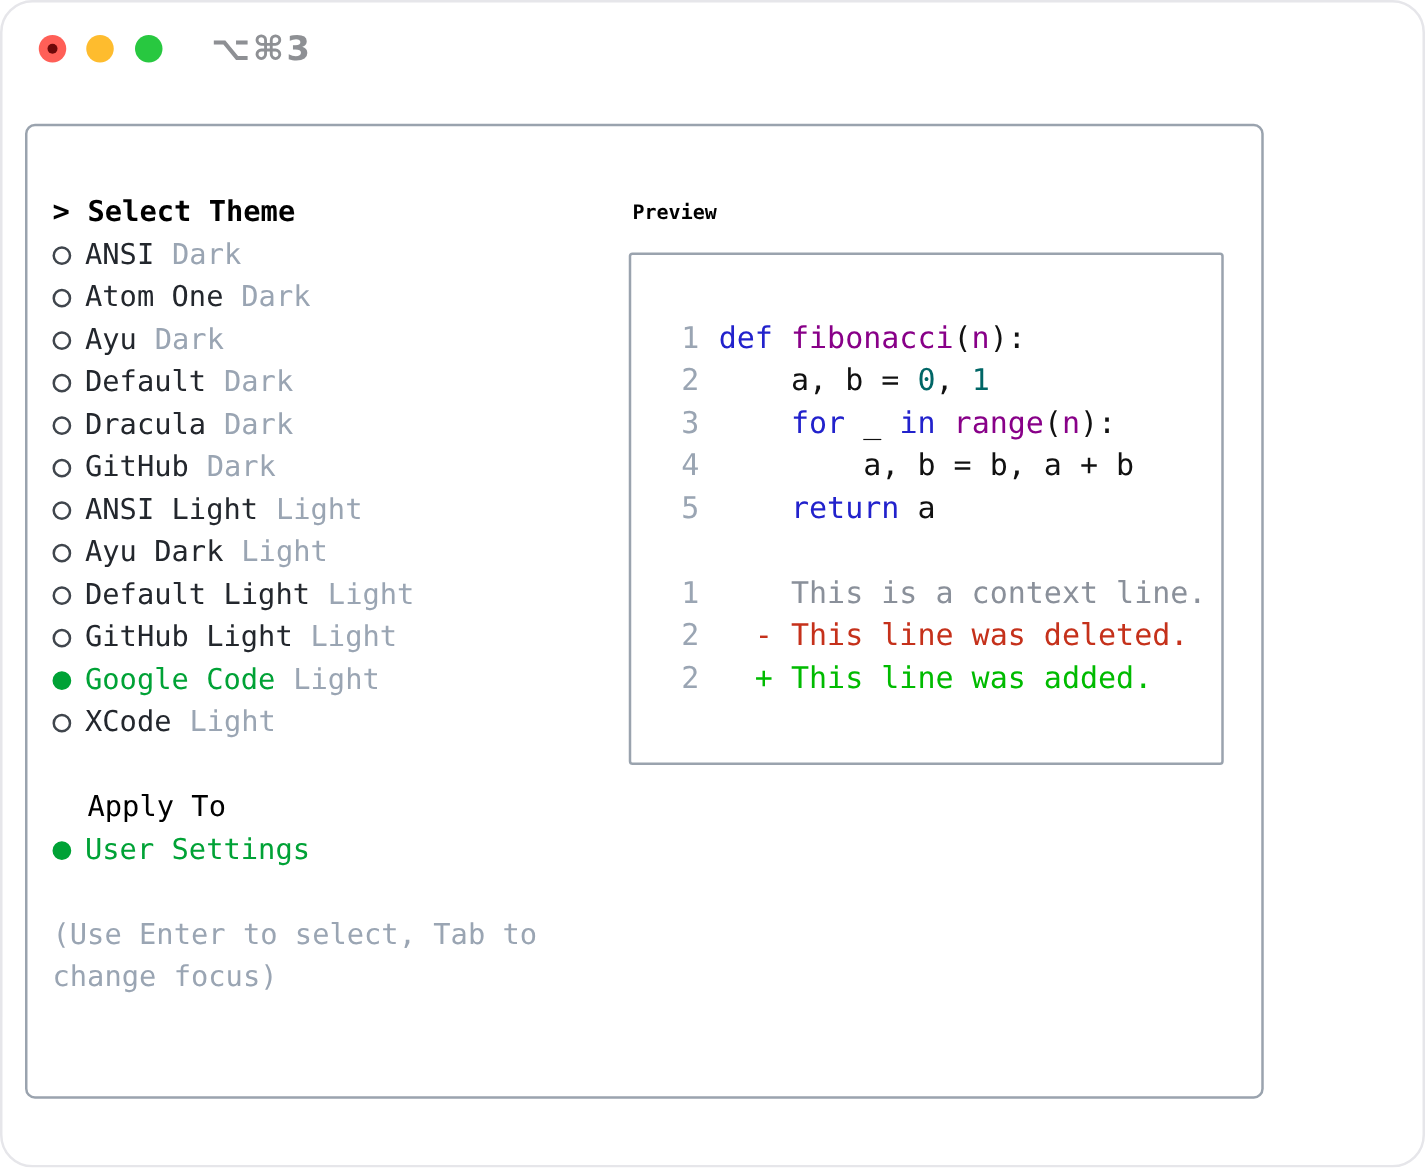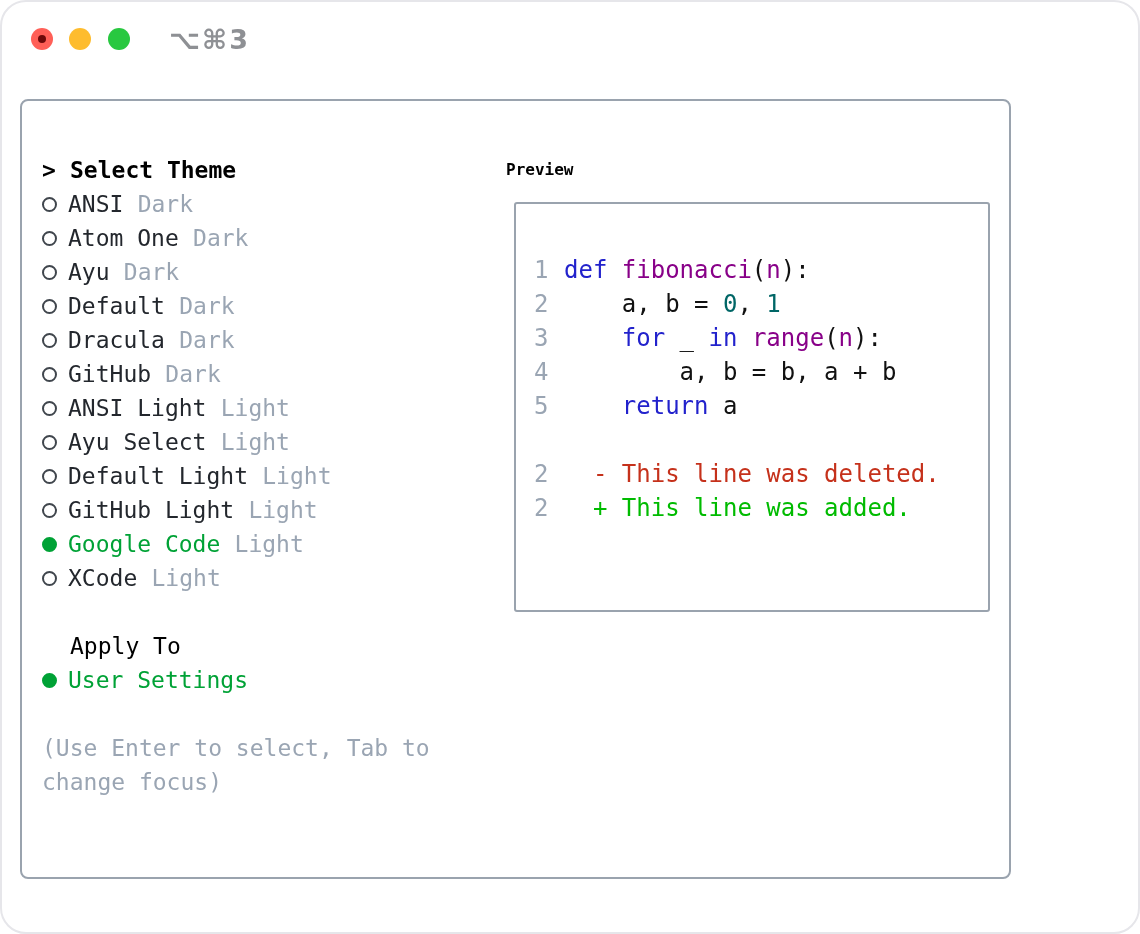--- a/index.html
+++ b/index.html
@@ -26,21 +26,21 @@
   .marker{display:inline-block;width:28px;font-weight:bold;color:#000;}
   .indent{display:inline-block;width:28px;}
   .bullet{flex:0 0 auto;width:15px;height:15px;border:2px solid #40464d;border-radius:50%;margin-right:11px;box-sizing:border-box;}
   .selected .bullet{background:var(--green-ui);border-color:var(--green-ui);}
   .selected .nm{color:var(--green-ui);}
   .variant{color:var(--muted);margin-left:0.62em;text-align:right;}
   .hint{margin-top:34px;width:430px;color:var(--muted);white-space:normal;}
 
   
   .preview-hdr{position:absolute;left:484px;top:52px;height:34px;line-height:34px;font-size:16px;font-weight:bold;color:#000;}
-  .preview-box{position:absolute;left:492px;top:101px;width:476px;height:410px;border:2px solid #9aa3ae;border-radius:3px;box-sizing:border-box;background:#fff;}
+  .preview-box{position:absolute;left:481px;top:101px;width:476px;height:410px;border:2px solid #9aa3ae;border-radius:3px;box-sizing:border-box;background:#fff;padding-left:22px;}
   .codewrap{padding:49px 0 0 18px;font-size:24px;line-height:34px;}
   .cline{height:34px;white-space:pre;}
   .lnum{display:inline-block;width:30px;color:var(--num);}
   .tok-kwd{color:var(--kwd);}
   .tok-typ{color:var(--typ);}
   .tok-lit{color:var(--lit);}
   .tok-pln{color:var(--pln);}
   .diff-context{color:var(--ctx);}
   .diff-deleted{color:var(--del);}
   .diff-added{color:var(--add);}
@@ -65,21 +65,21 @@
         <span class="marker">&gt;</span><span>Select Theme</span>
       </div>
       <div id="theme-list">
           <div class="line item"><span class="bullet"></span><span class="nm">ANSI</span><span class="variant">Dark</span></div>
           <div class="line item"><span class="bullet"></span><span class="nm">Atom One</span><span class="variant">Dark</span></div>
           <div class="line item"><span class="bullet"></span><span class="nm">Ayu</span><span class="variant">Dark</span></div>
           <div class="line item"><span class="bullet"></span><span class="nm">Default</span><span class="variant">Dark</span></div>
           <div class="line item"><span class="bullet"></span><span class="nm">Dracula</span><span class="variant">Dark</span></div>
           <div class="line item"><span class="bullet"></span><span class="nm">GitHub</span><span class="variant">Dark</span></div>
           <div class="line item"><span class="bullet"></span><span class="nm">ANSI Light</span><span class="variant">Light</span></div>
-          <div class="line item"><span class="bullet"></span><span class="nm">Ayu Select</span><span class="variant">Light</span></div>
+          <div class="line item"><span class="bullet"></span><span class="nm">Ayu Dark</span><span class="variant">Light</span></div>
           <div class="line item"><span class="bullet"></span><span class="nm">Default Light</span><span class="variant">Light</span></div>
           <div class="line item"><span class="bullet"></span><span class="nm">GitHub Light</span><span class="variant">Light</span></div>
           <div class="line item selected"><span class="bullet"></span><span class="nm">Google Code</span><span class="variant">Light</span></div>
           <div class="line item"><span class="bullet"></span><span class="nm">XCode</span><span class="variant">Light</span></div>
         </div>
       <div class="blank"></div>
       <div class="line">
         <span class="indent"></span><span style="color:#000">Apply To</span>
       </div>
       <div id="apply-list">
@@ -93,20 +93,21 @@
       <div class="codewrap">
         <div id="code-lines">
             <div class="cline"><span class="lnum">1</span><span class="tok-kwd">def </span><span class="tok-typ">fibonacci</span><span class="tok-pln">(</span><span class="tok-typ">n</span><span class="tok-pln">):</span></div>
             <div class="cline"><span class="lnum">2</span><span class="tok-pln">    a, b = </span><span class="tok-lit">0</span><span class="tok-pln">, </span><span class="tok-lit">1</span></div>
             <div class="cline"><span class="lnum">3</span><span class="tok-pln">    </span><span class="tok-kwd">for</span><span class="tok-pln"> _ </span><span class="tok-kwd">in</span><span class="tok-pln"> </span><span class="tok-typ">range</span><span class="tok-pln">(</span><span class="tok-typ">n</span><span class="tok-pln">):</span></div>
             <div class="cline"><span class="lnum">4</span><span class="tok-pln">        a, b = b, a + b</span></div>
             <div class="cline"><span class="lnum">5</span><span class="tok-pln">    </span><span class="tok-kwd">return</span><span class="tok-pln"> a</span></div>
           </div>
         <div class="cline"></div>
         <div id="diff-lines">
+            <div class="cline"><span class="lnum">1</span><span class="diff-context">    This is a context line.</span></div>
             <div class="cline"><span class="lnum">2</span><span class="diff-deleted">  - This line was deleted.</span></div>
             <div class="cline"><span class="lnum">2</span><span class="diff-added">  + This line was added.</span></div>
           </div>
       </div>
     </div>
 
   </div>
 </div>
 
 </body></html>

